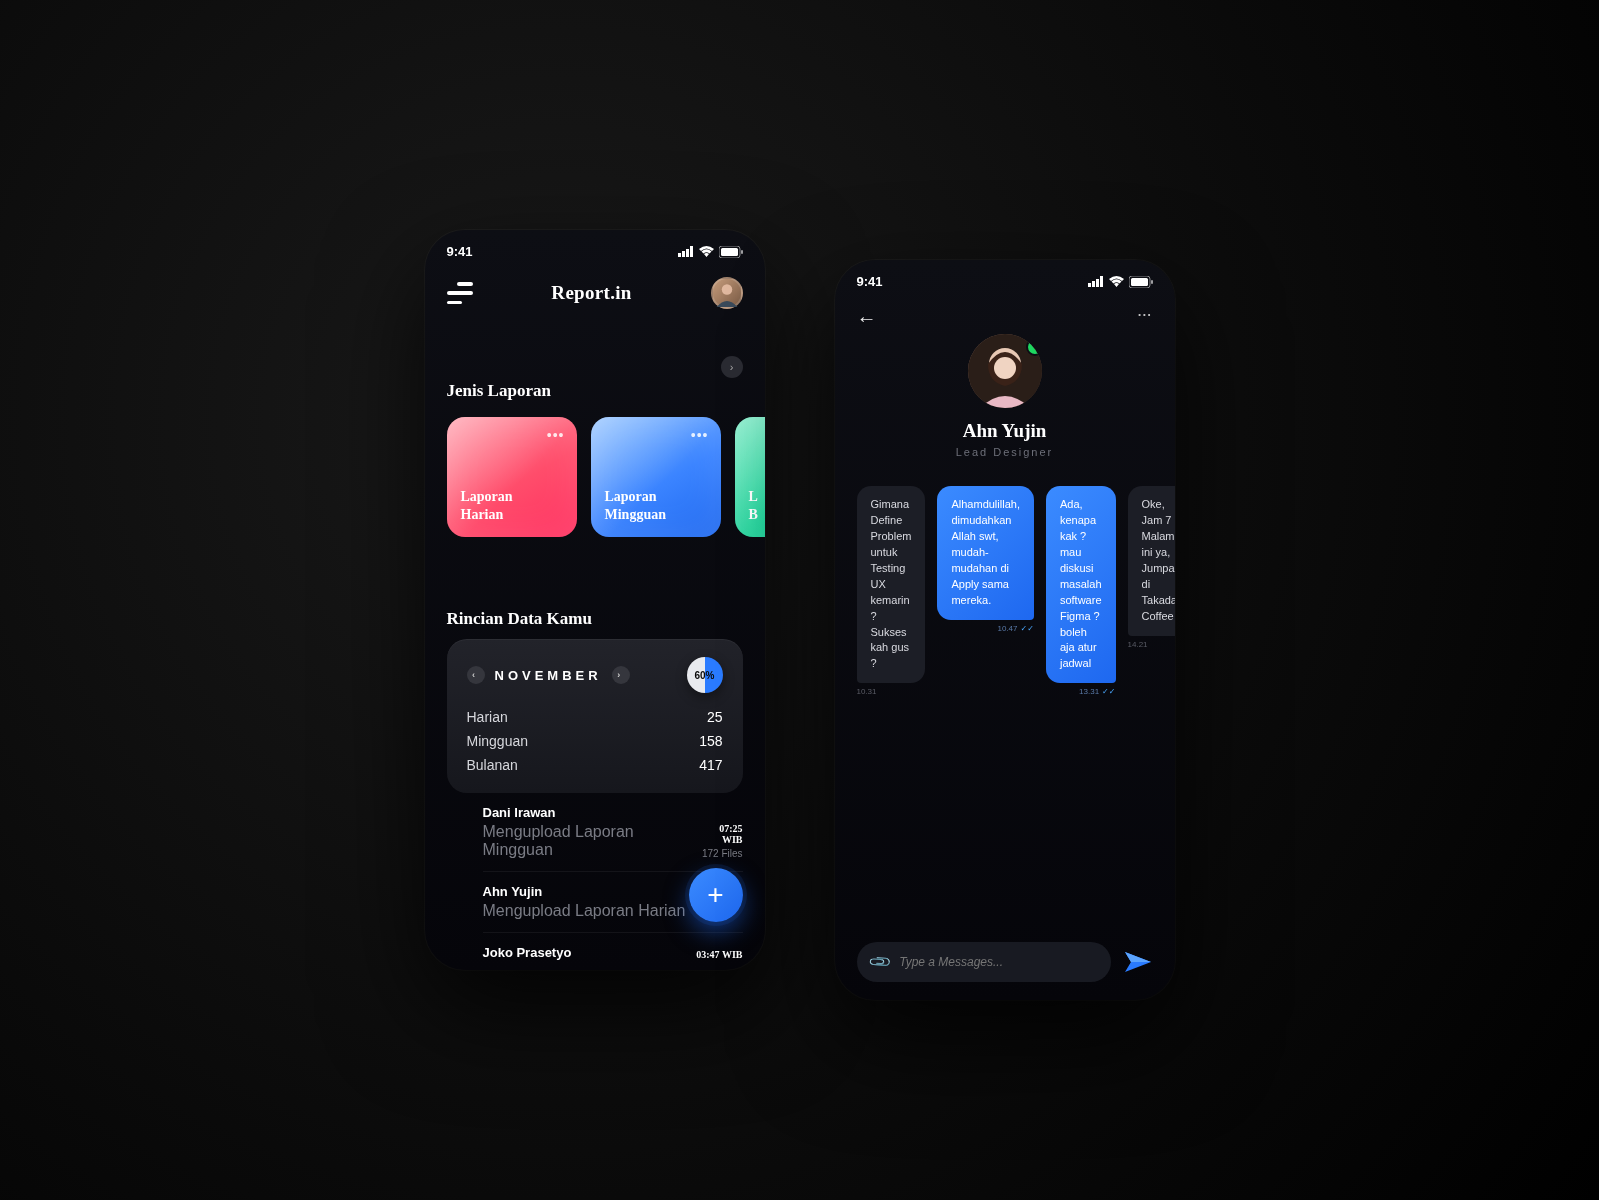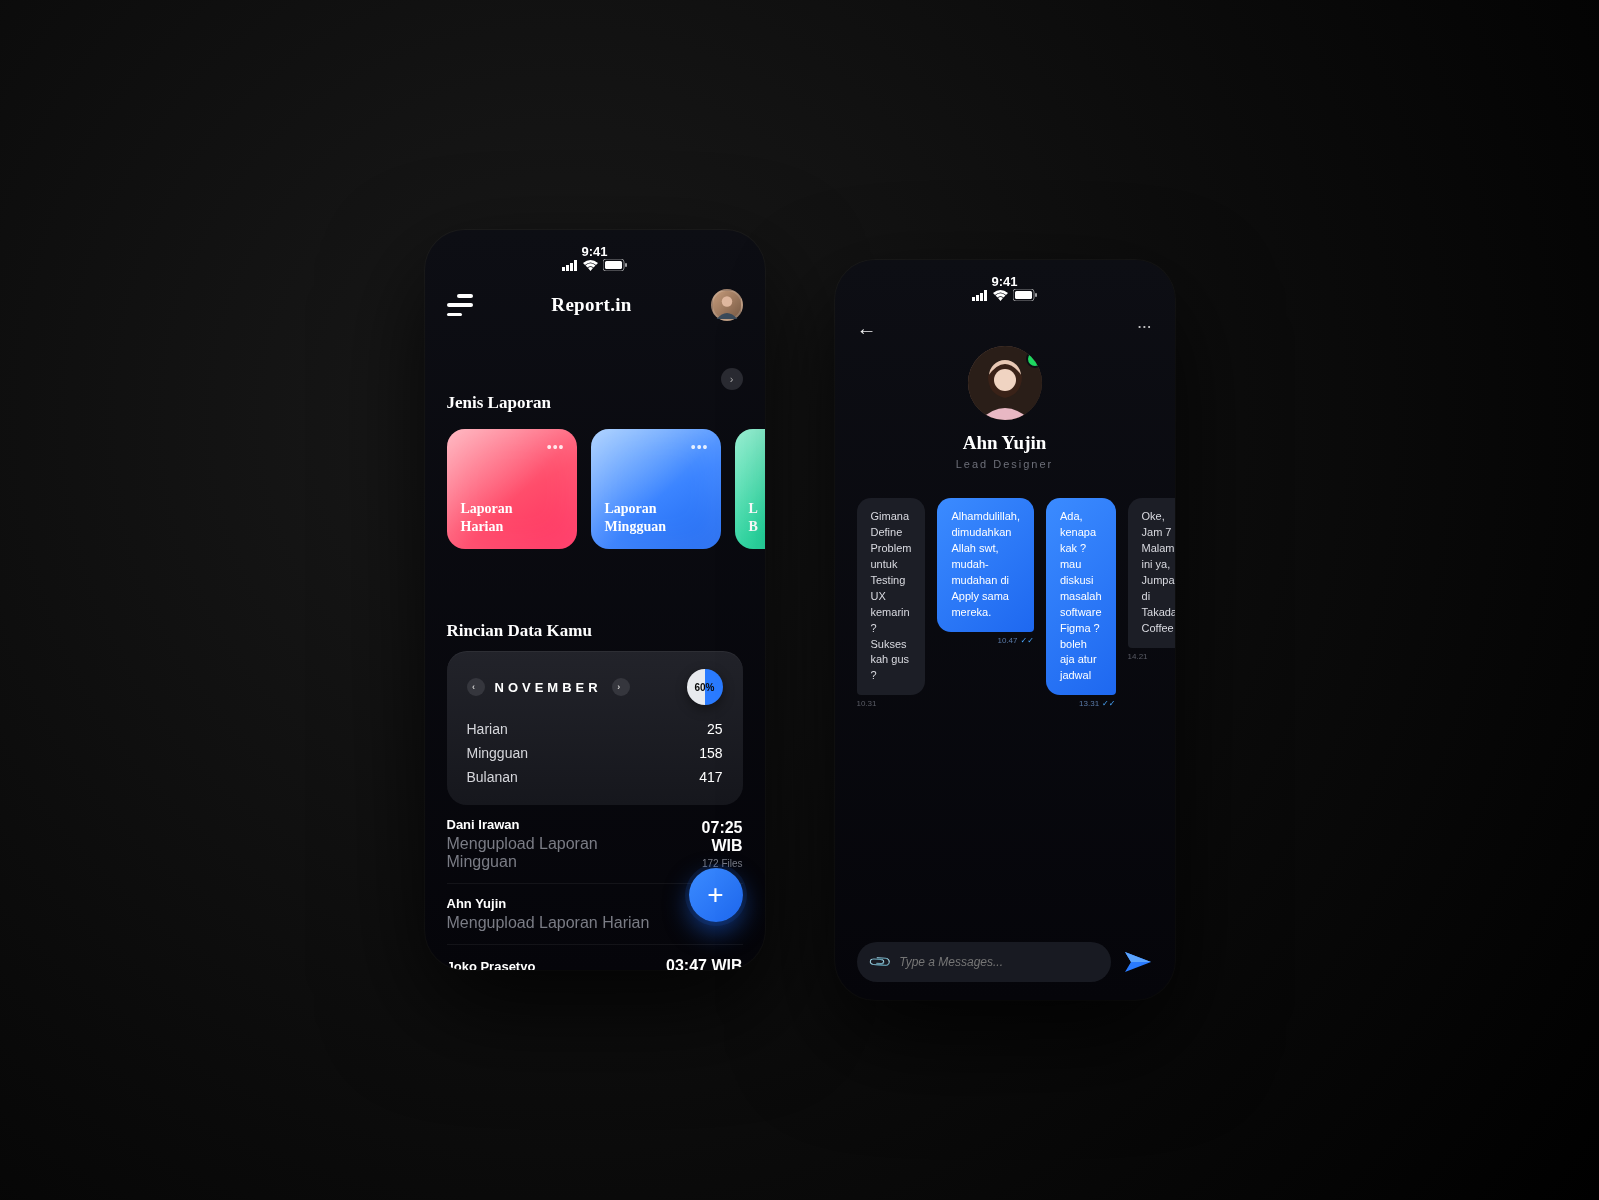--- a/index.html
+++ b/index.html
@@ -14,21 +14,21 @@
   width:340px; height:740px;
   background: linear-gradient(180deg,#0d0e14 0%, #05050a 100%);
   border-radius:40px;
   box-shadow: 0 40px 100px rgba(0,0,0,0.8), 0 0 0 1px rgba(255,255,255,0.04);
   position:relative; overflow:hidden;
   color:#fff;
 }
 .phone.right { margin-top:60px; }
 .statusbar {
   display:flex; justify-content:space-between; align-items:center;
-  padding:14px 22px 6px; font-size:13px; font-weight:600;flex-direction:column;
+  padding:14px 22px 6px; font-size:13px; font-weight:600;
 }
 .status-icons { display:flex; gap:5px; align-items:center; }
 .sig, .wifi, .batt { display:inline-block; }
 .sig svg, .wifi svg, .batt svg { display:block; }
 
 
 .hdr { display:flex; align-items:center; justify-content:space-between; padding:12px 22px 18px; }
 .menu-icon { width:26px; height:22px; display:flex; flex-direction:column; justify-content:space-between; cursor:pointer;}
 .menu-icon span { display:block; height:3.5px; background:#fff; border-radius:2px;}
 .menu-icon span:nth-child(1){ width:60%; margin-left:auto;}
@@ -68,25 +68,25 @@
 .pie span{font-size:10px;font-weight:700;color:#0a0a0a;position:absolute;}
 .rows{ margin-top:16px; display:flex; flex-direction:column; gap:8px;}
 .rows .r{ display:flex; justify-content:space-between; font-size:14px;}
 .rows .r span:first-child{color:#d5d6db;}
 .rows .r span:last-child{color:#fff;font-weight:500;}
 
 .act-hdr{ display:flex; align-items:center; justify-content:space-between; padding:20px 22px 10px;}
 .act-hdr .section-title{font-size:17px;}
 .filter-pill{ background:#1f2027; border-radius:8px; padding:5px 10px; font-size:11px; color:#ccc; display:flex;align-items:center;gap:5px; cursor:pointer;}
 .act-list{ padding:0 22px;}
-.act-item{ border-top:1px solid rgba(255,255,255,0.06); padding:12px 0; display:flex; justify-content:space-between; align-items:center;}
+.act-item{ border-top:1px solid rgba(255,255,255,0.06); padding:12px 0; display:flex; justify-content:space-between; align-items:flex-end;margin-left:36px;}
 .act-item:first-child{border-top:none;}
 .act-item .name{font-size:13px; font-weight:600;}
 .act-item .sub{font-size:16px; color:#7a7c85; margin-top:3px;}
-.act-item .time{font-size:16px; font-weight:600; text-align:right;}
+.act-item .time{font-size:10px; font-weight:600; text-align:right;font-family:Liberation Serif, serif;}
 .act-item .files{font-size:10px; color:#7a7c85; margin-top:3px; text-align:right;}
 
 .fab{ position:absolute; right:22px; bottom:48px; width:54px; height:54px; border-radius:50%; background:linear-gradient(135deg,#3b8bff,#1e68f0); display:flex;align-items:center;justify-content:center; font-size:28px; color:#fff; box-shadow:0 10px 24px rgba(30,104,240,0.5),0 0 0 4px rgba(30,104,240,0.12); cursor:pointer;}
 
 
 .chat-hdr{ display:flex; align-items:center; justify-content:space-between; padding:10px 22px 0;}
 .back{ font-size:20px; cursor:pointer; color:#eee;}
 .more{ writing-mode:vertical-rl; letter-spacing:3px; font-size:14px; cursor:pointer; color:#eee;}
 .profile{ display:flex; flex-direction:column; align-items:center; padding:6px 0 20px;}
 .avatar-lg{ width:74px;height:74px;border-radius:50%; background:linear-gradient(135deg,#8e6a5a,#3a2a22); position:relative; overflow:hidden;}

